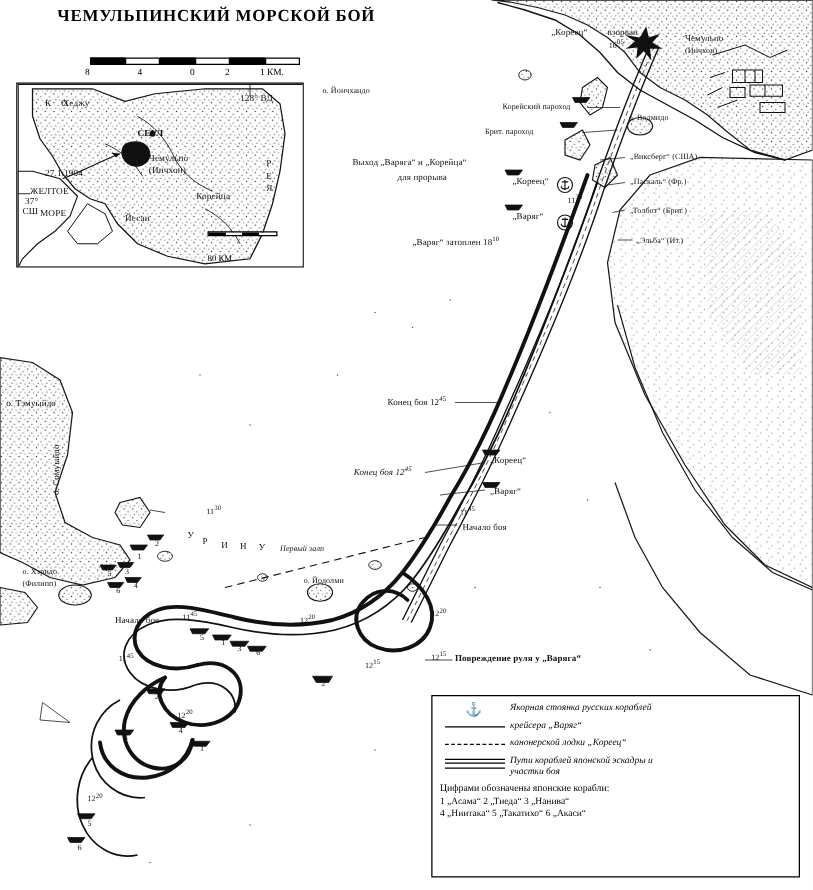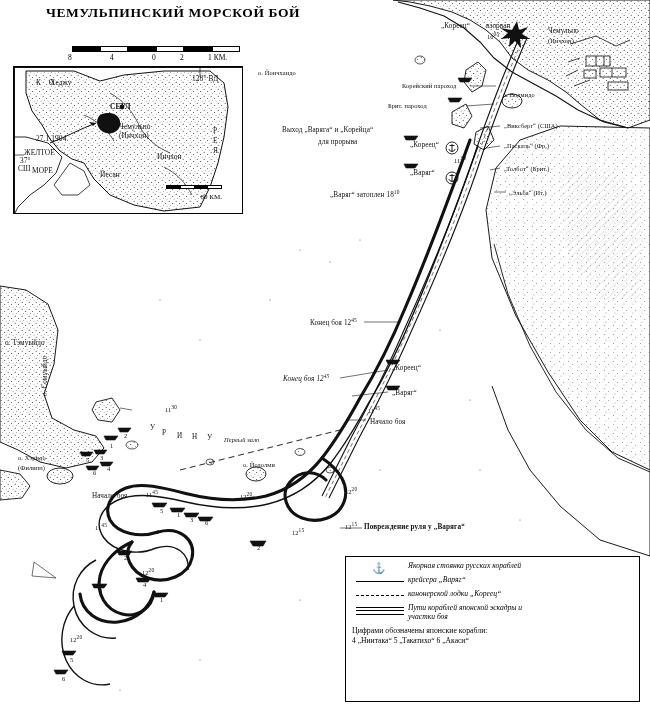--- a/index.html
+++ b/index.html
@@ -55,21 +55,21 @@
   
   #inset {
     position:absolute; left:13px; top:66px; width:230px; height:148px;
     border:1.1px solid #000; background:#fff; box-sizing:border-box;
     overflow:hidden;
   }
   #inset svg { position:absolute; left:0; top:0; width:230px; height:148px; }
   #inset .lbl { font-size:7.4px; }
   #inset-scale { position:absolute; left:152px; top:118px; }
   #inset-scale .bar { width:56px; height:4px; border:0.8px solid #000; box-sizing:border-box; background:linear-gradient(90deg,#000 0 25%,#fff 25% 50%,#000 50% 75%,#fff 75% 100%); }
-  #inset-scale .cap { font-size:7px; text-align:right; width:56px; margin-top:4px; }
+  #inset-scale .cap { font-size:7px; text-align:left; width:56px; margin-top:14px; }
 
   
   #legend {
     position:absolute; left:345px; top:556px; width:295px; height:146px;
     border:1.1px solid #000; background:#fff; box-sizing:border-box;
     padding:5px 6px 4px 6px;
   }
   #legend .row { display:flex; align-items:flex-start; margin-bottom:2px; }
   #legend .sym { width:56px; flex:0 0 56px; height:12px; position:relative; }
   #legend .txt { font-size:7.6px; line-height:1.18;font-style:italic; }
@@ -325,21 +325,21 @@
         <div class="lbl sm" style="position: absolute; left: 22px; top: 12px;">К&nbsp;&nbsp;&nbsp;&nbsp;О</div>
         <div class="lbl sm" style="position: absolute; left: 36px; top: 12px;">Хеджу</div>
         <div class="lbl sm bd" style="position: absolute; left: 96px; top: 36px;">СЕУЛ</div>
         <div class="lbl sm" style="position: absolute; left: 105px; top: 56px;">Чемульпо</div>
         <div class="lbl xs" style="position: absolute; left: 105px; top: 65px;">(Инчхон)</div>
         <div class="lbl xs" style="position: absolute; left: 22px; top: 68px;">27.1.1904</div>
         <div class="lbl sm" style="position: absolute; left: 10px; top: 82px;">ЖЕЛТОЕ</div>
         <div class="lbl sm" style="position: absolute; left: 18px; top: 100px;">МОРЕ</div>
         <div class="lbl xs" style="position: absolute; left: 6px; top: 90px;">37°</div>
         <div class="lbl xs" style="position: absolute; left: 4px; top: 98px;">СШ</div>
-        <div class="lbl xs" style="position: absolute; left: 143px; top: 86px;">Инчхон</div>
+        <div class="lbl xs" style="position: absolute; left: 143px; top: 86px;">Корейца</div>
         <div class="lbl xs" style="position: absolute; left: 86px; top: 104px;">Йесан</div>
         <div class="lbl xs" style="position: absolute; left: 178px; top: 8px;">128° ВД</div>
         <div class="lbl xs" style="position: absolute; left: 199px; top: 60px;">Р</div>
         <div class="lbl xs" style="position: absolute; left: 199px; top: 70px;">Е</div>
         <div class="lbl xs" style="position: absolute; left: 199px; top: 80px;">Я</div>
       </div>
     <div id="inset-scale">
       <div class="bar"></div>
       <div class="cap">80 КМ.</div>
     </div>
@@ -364,21 +364,21 @@
       <div class="lbl sm" style="left: 410px; top: 170px;">„Варяг“</div>
       <div class="lbl xs" style="left: 504px; top: 166px;">„Толбот“ (Брит.)</div>
       <div class="lbl sm" style="left: 330px; top: 190px;">„Варяг“ затоплен 18<span class="sup">10</span></div>
       <div class="lbl xs" style="left: 509px; top: 190px;">„Эльба“ (Ит.)</div>
       <div class="lbl sm" style="left: 310px; top: 318px;">Конец боя 12<span class="sup">45</span></div>
       <div class="lbl sm it" style="left: 283px; top: 374px;">Конец боя 12<span class="sup">45</span></div>
       <div class="lbl sm" style="left: 392px; top: 365px;">„Кореец“</div>
       <div class="lbl sm" style="left: 392px; top: 390px;">„Варяг“</div>
       <div class="lbl xs" style="left: 368px; top: 406px;">11<span class="sup">45</span></div>
       <div class="lbl sm" style="left: 370px; top: 419px;">Начало боя</div>
-      <div class="lbl sm vert" style="left: 5px; top: 340px;">о. Тэмуыйдо</div>
+      <div class="lbl sm vert" style="left: 5px; top: 320px;">о. Тэмуыйдо</div>
       <div class="lbl xs" style="left: 165px; top: 405px;">11<span class="sup">30</span></div>
       <div class="lbl sm" style="left: 150px; top: 425px;">У</div>
       <div class="lbl sm" style="left: 162px; top: 430px;">Р</div>
       <div class="lbl sm" style="left: 177px; top: 433px;">И</div>
       <div class="lbl sm" style="left: 192px; top: 434px;">Н</div>
       <div class="lbl sm" style="left: 207px; top: 435px;">У</div>
       <div class="lbl xs" style="left: 18px; top: 455px;">о. Хэридо</div>
       <div class="lbl xs" style="left: 18px; top: 465px;">(Филипп)</div>
       <div class="lbl xs it" style="left: 224px; top: 437px;">Первый залп</div>
       <div class="lbl xs" style="left: 243px; top: 462px;">о. Йодолми</div>
@@ -442,16 +442,17 @@
       <div class="sym">
         <span class="sym-double"></span>
       </div>
       <div class="txt">
         <span>Пути кораблей японской эскадры и</span><br>
         <span>участки боя</span>
       </div>
     </div>
 
     <div class="hdr" style="margin-top:4px;">Цифрами обозначены японские корабли:</div>
+    <div class="ships">1 „Асама“    2 „Тиеда“    3 „Нанива“</div>
     <div class="ships">4 „Ниитака“  5 „Такатихо“ 6 „Акаси“</div>
   </div>
 
 </div>
 
 </body></html>

